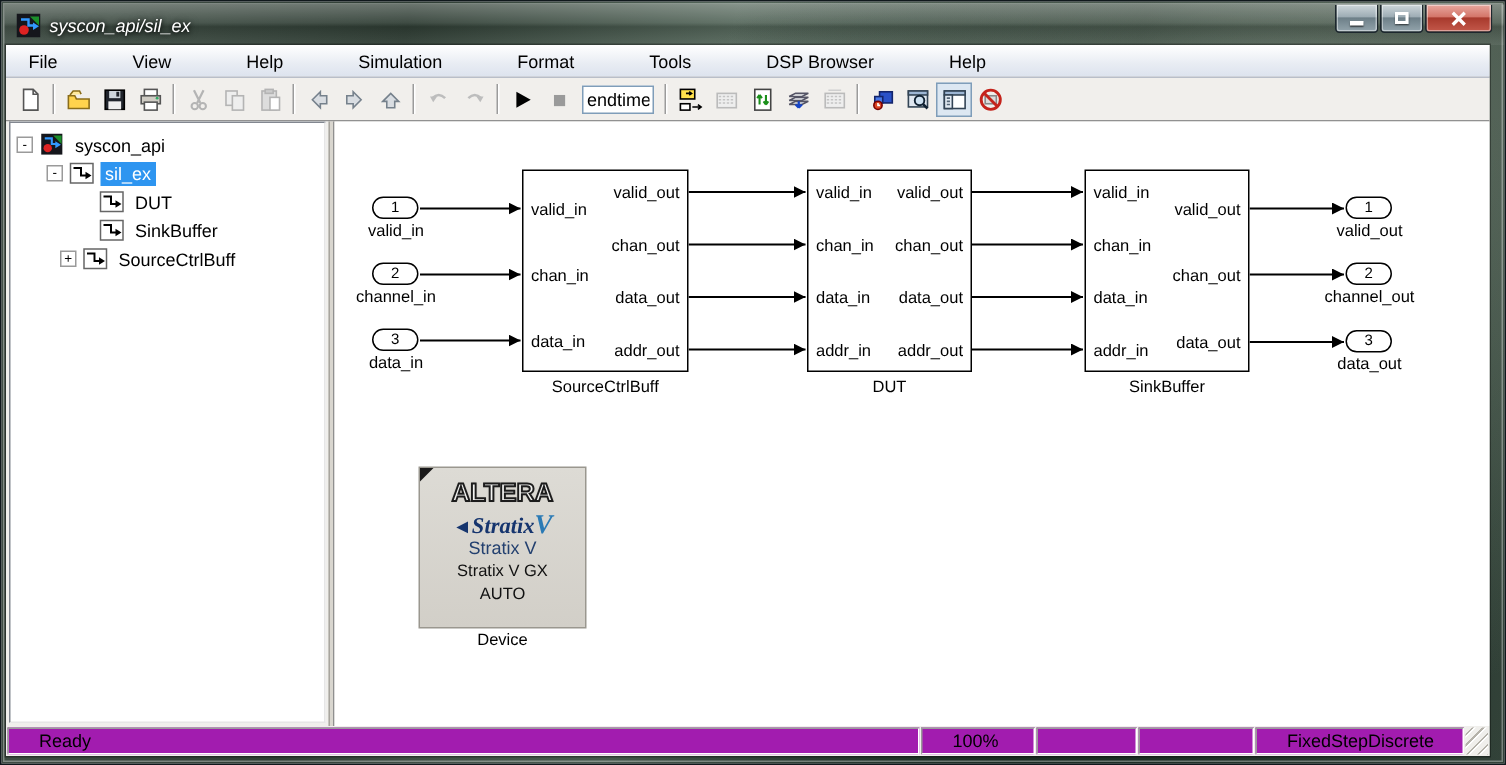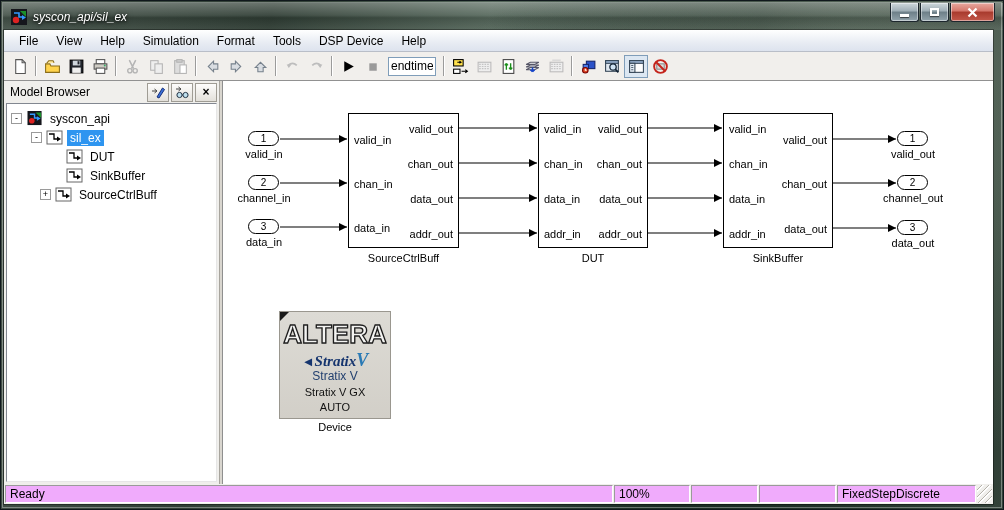--- a/index.html
+++ b/index.html
@@ -27,21 +27,21 @@
   .winbtn.close { width:45px; background:linear-gradient(180deg,#e8a9a0 0%, #d4766a 45%, #a83a2d 50%, #c3584a 100%); }
   .glyph-min { width:9px; height:3px; background:#fff; box-shadow:0 1px 1px rgba(0,0,0,.6); margin-top:6px; }
   .glyph-max { width:9px; height:8px; border:2px solid #fff; box-shadow:0 1px 1px rgba(0,0,0,.5); }
 
   
   .client { position:absolute; left:3px; top:29px; width:989px; height:474px; background:#f0efec;
     box-shadow:0 0 0 1px rgba(0,0,0,.35); display:flex; flex-direction:column; }
 
   
   .menubar { height:22px; display:flex; align-items:center; padding-left:6px;
-    background:linear-gradient(180deg,#ffffff,#e8ecf3 60%,#dde3ee); border-bottom:1px solid #b9bec8; }
+    background:linear-gradient(180deg,#ffffff,#e8ecf3 60%,#dde3ee); border-bottom:1px solid #b9bec8;gap:32px; }
   .menu-item { padding:2px 9px; color:#000; }
 
   
   .toolbar { height:29px; display:flex; align-items:center; padding-left:4px;
     background:#f1efec; border-bottom:1px solid #919191; }
   .tb-btn { width:24px; height:23px; display:flex; align-items:center; justify-content:center; }
   .tb-btn svg { width:17px; height:17px; }
   .tb-btn.pressed { background:#dce7f2; border:1px solid #7f9db9; }
   .tb-sep { width:2px; height:20px; margin:0 3px; border-left:1px solid #9b9b9b; border-right:1px solid #fff; }
   .tb-input { width:48px; height:19px; border:1px solid #7f9db9; background:#fff; font-size:12px; padding:1px 2px;
@@ -81,33 +81,33 @@
   .caption { position:absolute; font-size:11px; text-align:center; white-space:nowrap; }
   .ioport { position:absolute; width:31px; height:15px; border:1px solid #000; border-radius:8px;
     font-size:10px; line-height:13px; text-align:center; background:#fff; }
   .iolbl { position:absolute; width:90px; font-size:11px; text-align:center; }
   svg.wires { position:absolute; left:0; top:0; }
 
   
   .device { position:absolute; left:56px; top:230px; width:112px; height:108px;
     background:linear-gradient(180deg,#dddbd5,#d2cfc8); border:1px solid #9a978f; text-align:center; }
   .dev-corner { position:absolute; left:0; top:0; width:0; height:0; border-top:9px solid #1a1a1a; border-right:9px solid transparent; }
-  .altera { margin-top:7px; font-size:26px; font-weight:bold; letter-spacing:0px; color:#f4f4f2;
+  .altera { margin-top:7px; font-size:17px; font-weight:bold; letter-spacing:0px; color:#f4f4f2;
     -webkit-text-stroke:1.3px #1c1c1c; text-shadow:0 0 1px #000; }
   .stratix-logo { margin-top:0px; font-style:italic; font-weight:bold; }
   .swoosh { color:#16356e; font-size:13px; }
   .stratix-word { color:#16356e; font-size:15px; font-family:"Liberation Serif",serif; }
   .stratix-v { color:#2a7ab5; font-size:18px; font-family:"Liberation Serif",serif; }
   .dev-line1 { font-size:12px; color:#23406f; margin-top:-2px; }
   .dev-line { font-size:11px; color:#111; margin-top:3px; }
 
   
   .statusbar { height:20px; display:flex; background:#f0efec; align-items:stretch; }
-  .spanel { border:1px solid; border-color:#9a9a9a #ffffff #ffffff #9a9a9a; background:#f0abfc;
-    display:flex; align-items:center; padding-left:4px; margin:1px 1px 1px 0; }
+  .spanel { border:1px solid; border-color:#9a9a9a #ffffff #ffffff #9a9a9a; background:#a21caf;
+    display:flex; align-items:center; padding-left:20px; margin:1px 1px 1px 0; }
   .sp-ready { flex:1; margin-left:1px; }
   .sp-zoom { width:76px; } .sp-e1 { width:67px; } .sp-e2 { width:77px; } .sp-solver { width:139px; }
   .grip { width:15px; margin:1px 1px 1px 0;
     background:repeating-linear-gradient(135deg, transparent 0 3px, #b5b2aa 3px 4px, #fff 4px 5px); }
 </style>
 </head>
 <body>
 
 <div class="screen">
   <div class="glass-edge"></div>
@@ -138,21 +138,21 @@
 
   <div class="client">
 
     <div class="menubar">
       <span class="menu-item">File</span>
       <span class="menu-item">View</span>
       <span class="menu-item">Help</span>
       <span class="menu-item">Simulation</span>
       <span class="menu-item">Format</span>
       <span class="menu-item">Tools</span>
-      <span class="menu-item">DSP Device</span>
+      <span class="menu-item">DSP Browser</span>
       <span class="menu-item">Help</span>
     </div>
 
     <div class="toolbar">
       <div class="tb-btn">
         <svg viewBox="0 0 16 16">
           <path d="M3.5 1.5 h6 l3 3 v10 h-9 z" fill="#fff" stroke="#555"></path>
             <path d="M9.5 1.5 v3 h3" fill="none" stroke="#555"></path>
         </svg>
       </div>
@@ -308,40 +308,20 @@
           <rect x="4.5" y="5.5" width="7" height="5" fill="#ddd" stroke="#888"></rect>
           <circle cx="8" cy="8" r="6" fill="none" stroke="#c4231b" stroke-width="1.8"></circle>
           <path d="M3.8 3.8 L12.2 12.2" stroke="#c4231b" stroke-width="1.8"></path>
         </svg>
       </div>
     </div>
 
     <div class="main">
 
       <div class="browser">
-        <div class="browser-head">
-          <span class="browser-title">Model Browser</span>
-          <div class="bh-btn">
-            <svg viewBox="0 0 14 14">
-              <path d="M1 6 h4 M3.5 4 L6 6 L3.5 8" stroke="#444" fill="none"></path>
-              <path d="M6 12 L11.5 3 l2 1.5 L8 13 z" fill="#3a6fd8" stroke="#17307a"></path>
-            </svg>
-          </div>
-          <div class="bh-btn">
-            <svg viewBox="0 0 14 14">
-              <path d="M1 4 h4 M3.5 2 L6 4 L3.5 6" stroke="#444" fill="none"></path>
-              <circle cx="4.5" cy="10" r="2.6" fill="#bfe0ee" stroke="#234"></circle>
-              <circle cx="10.5" cy="10" r="2.6" fill="#bfe0ee" stroke="#234"></circle>
-              <path d="M7.1 10 h0.8" stroke="#234"></path>
-            </svg>
-          </div>
-          <div class="bh-btn">
-            <span class="bh-close">×</span>
-          </div>
-        </div>
         <div class="tree">
           <div class="trow">
             <span class="pad0"></span>
             <span class="expander">-</span>
             <svg class="ticon" viewBox="0 0 16 16">
               <rect x="0" y="0" width="15" height="15" fill="#15161c"></rect>
               <circle cx="4.6" cy="10.4" r="3" fill="#d22"></circle>
               <polygon points="8.5,1.5 14.5,1.5 14.5,7.5" fill="#1b8f2a"></polygon>
               <path d="M2.5 3.5 L7.5 3.5 L7.5 7.5 L11 7.5" stroke="#39f" stroke-width="1.5" fill="none"></path>
               <polygon points="10,5.5 14,8 10,10.5" fill="#39f"></polygon>

